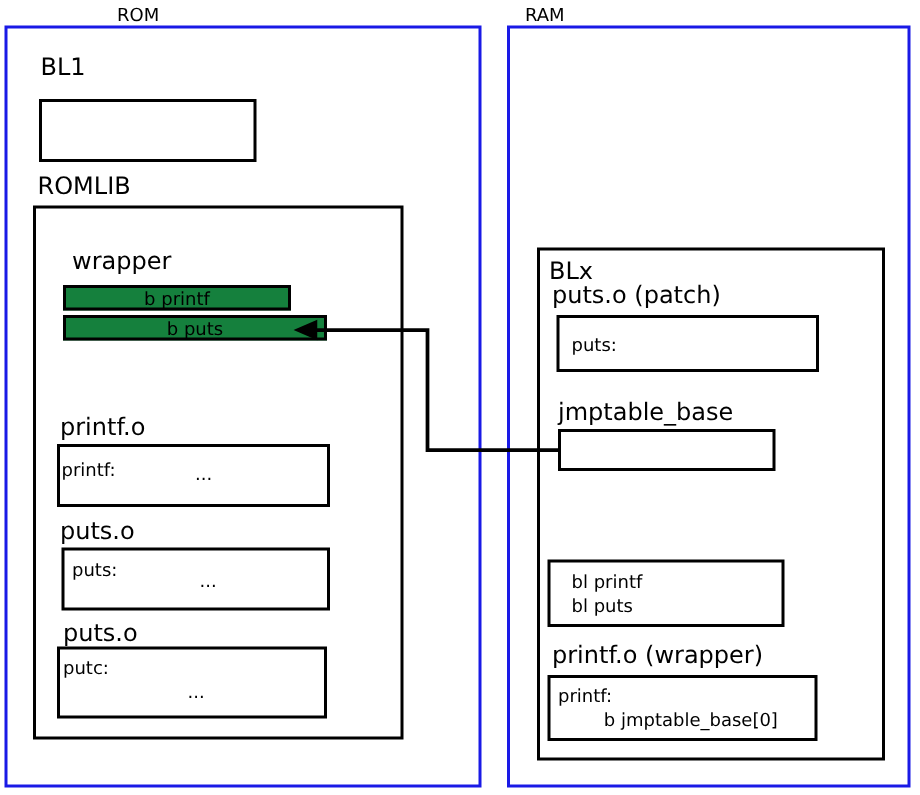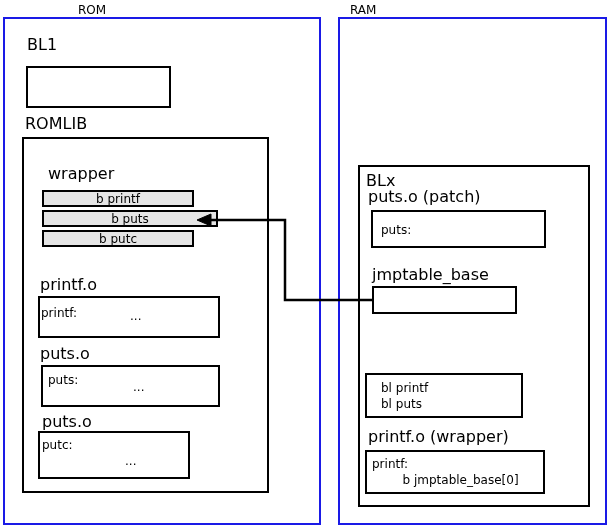--- a/index.html
+++ b/index.html
@@ -46,21 +46,21 @@
     position: absolute;
     font-size: 12px;
     color: #000000;
     white-space: pre;
     line-height: 14px;
   }
   .row-centered {
     position: absolute;
     border: 2px solid #000000;
     box-sizing: border-box;
-    background: #e5e5e5;
+    background: #15803d;
     display: flex;
     align-items: center;
     justify-content: center;
     font-size: 12px;
     color: #000000;
   }
   .conn {
     position: absolute;
     pointer-events: none;
   }
@@ -85,38 +85,35 @@
   <div class="lbl" style="left:25px; top:117px;">ROMLIB</div>
   <div class="box" style="left:22px; top:137px; width:247px; height:356px;"></div>
 
   <div class="lbl" style="left:48px; top:167px;">wrapper</div>
   <div class="row-centered" style="left:42px; top:190px; width:152px; height:17px;">
     <span>b printf</span>
   </div>
   <div class="row-centered" style="left:42px; top:210px; width:176px; height:17px;">
     <span>b puts</span>
   </div>
-  <div class="row-centered" style="left:42px; top:230px; width:152px; height:17px;">
-    <span>b putc</span>
-  </div>
 
   <div class="lbl" style="left:40px; top:278px;">printf.o</div>
   <div class="box" style="left:38px; top:296px; width:182px; height:42px;">
     <span class="cell-text" style="left:1px; top:8px;">printf:</span>
     <span class="cell-text" style="left:90px; top:11px;">...</span>
   </div>
 
   <div class="lbl" style="left:40px; top:347px;">puts.o</div>
   <div class="box" style="left:41px; top:365px; width:179px; height:42px;">
     <span class="cell-text" style="left:5px; top:6px;">puts:</span>
     <span class="cell-text" style="left:90px; top:13px;">...</span>
   </div>
 
   <div class="lbl" style="left:42px; top:415px;">puts.o</div>
-  <div class="box" style="left:38px; top:431px; width:152px; height:48px;">
+  <div class="box" style="left:38px; top:431px; width:180px; height:48px;">
     <span class="cell-text" style="left:2px; top:5px;">putc:</span>
     <span class="cell-text" style="left:85px; top:21px;">...</span>
   </div>
 
   <div class="region-label" style="left:350px; top:3px;">RAM</div>
   <div class="region" style="left:338px; top:17px; width:269px; height:508px;"></div>
 
   <div class="box" style="left:358px; top:165px; width:232px; height:342px;"></div>
   <div class="lbl" style="left:366px; top:174px;">BLx</div>
 

